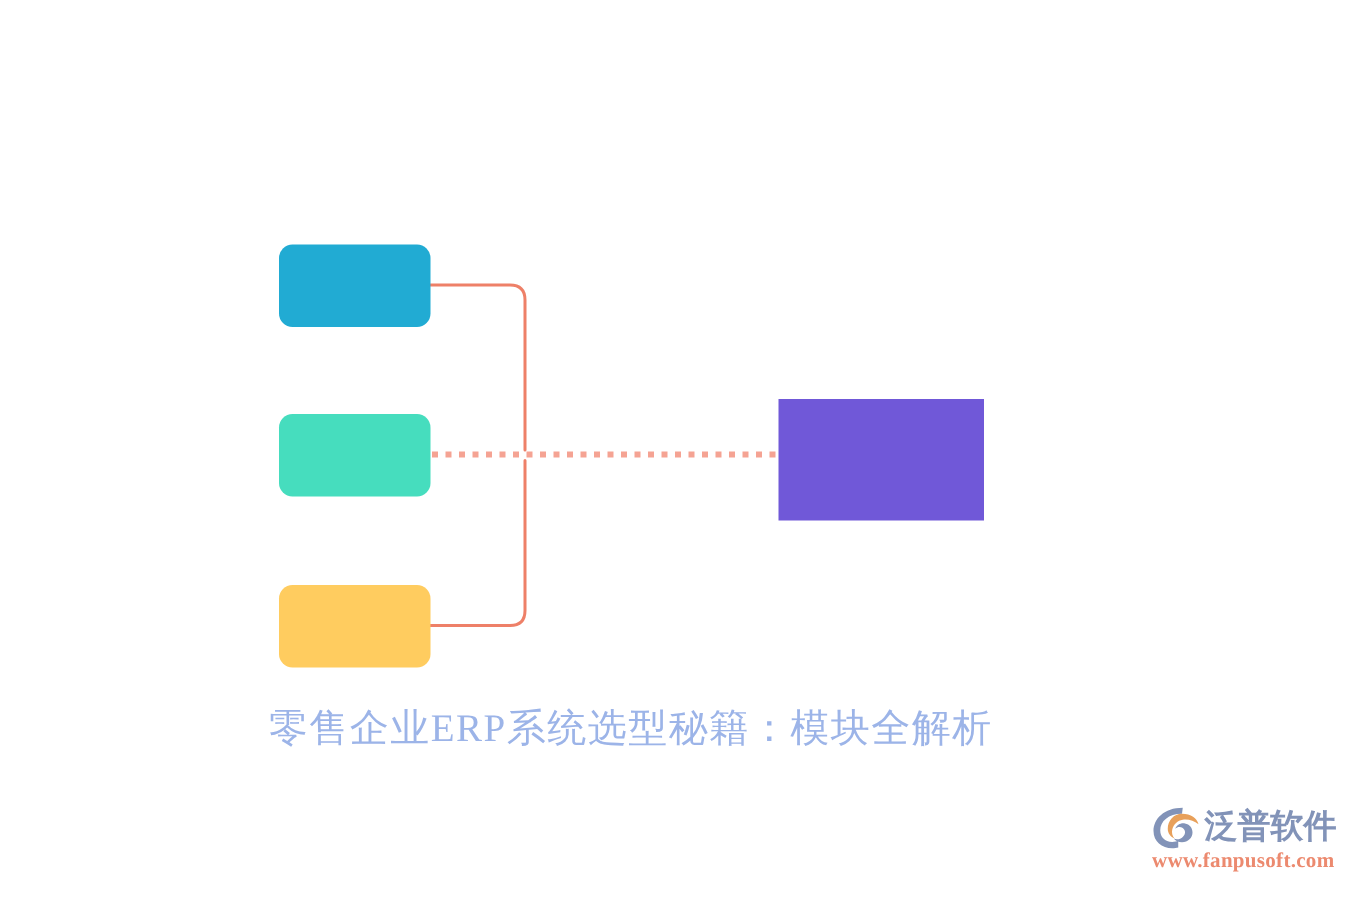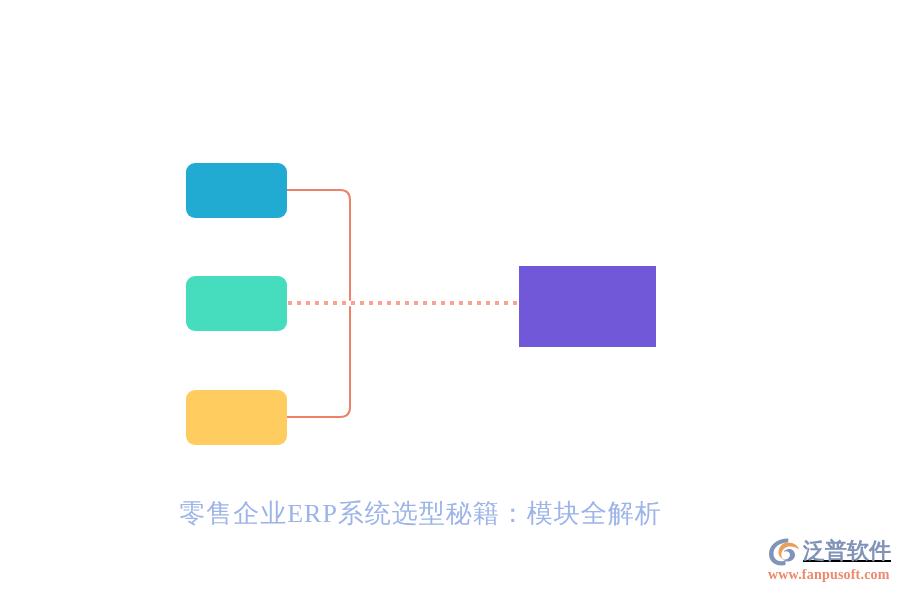--- a/index.html
+++ b/index.html
@@ -61,21 +61,21 @@
 
   #node-input-primary   { left: 186px; top: 163px; width: 101px; height: 55px; }
   #node-input-secondary { left: 186px; top: 276px; width: 101px; height: 55px; }
   #node-input-tertiary  { left: 186px; top: 390px; width: 101px; height: 55px; }
   #node-output-target   { left: 519px; top: 266px; width: 137px; height: 81px; }
 
   
   .caption {
     position: absolute;
     left: 0;
-    top: 496px;
+    top: 468px;
     width: 886px;
     text-align: center;
     font-family: "Liberation Serif", "DejaVu Serif", serif;
     font-size: 26px;
     letter-spacing: 1px;
     color: #9cb4e8;
     white-space: nowrap;
   }
   .caption-inner {
     display: inline-block;
@@ -87,21 +87,20 @@
     position: absolute;
     left: 768px;
     top: 534px;
     width: 124px;
     height: 56px;
   }
   .watermark-row {
     display: flex;
     align-items: center;
     height: 34px;
-    text-decoration: underline;
   }
   .watermark-mark {
     width: 32px;
     height: 31px;
     flex: none;
     margin-right: 3px;
   }
   .watermark-brand {
     font-family: "Liberation Sans", "DejaVu Sans", sans-serif;
     font-size: 22px;

